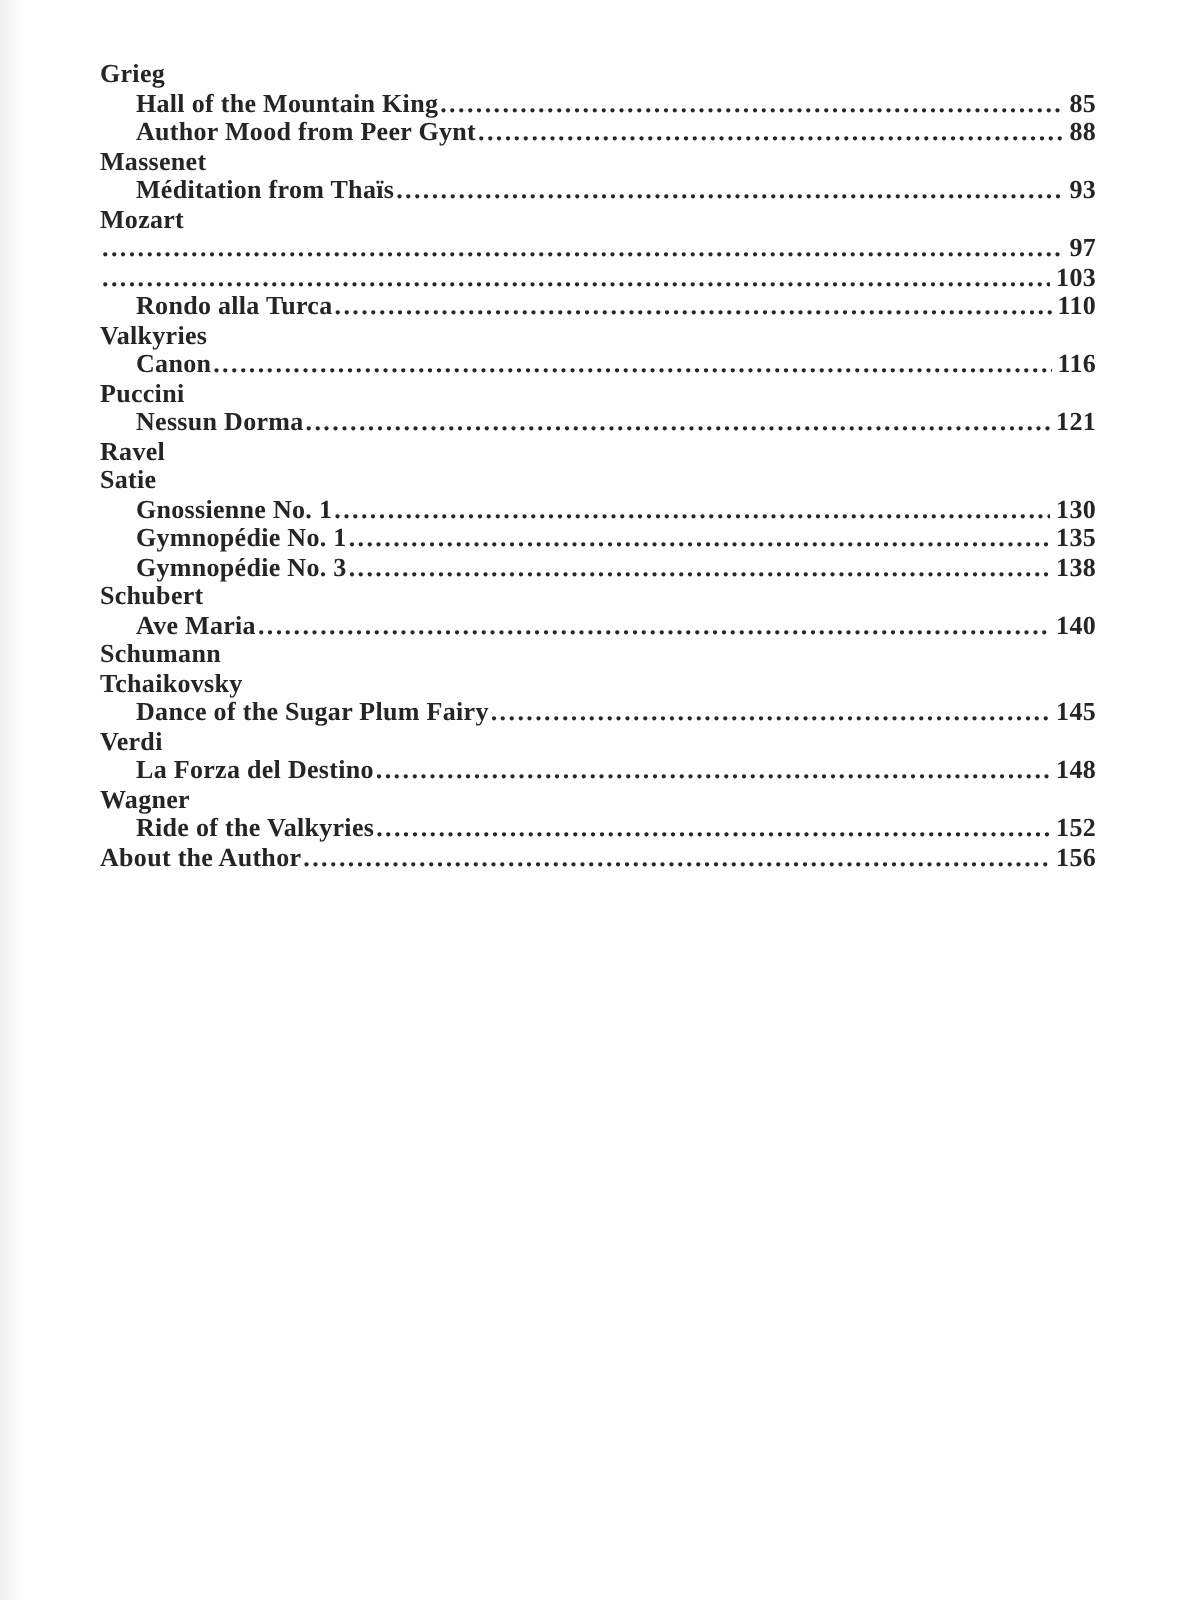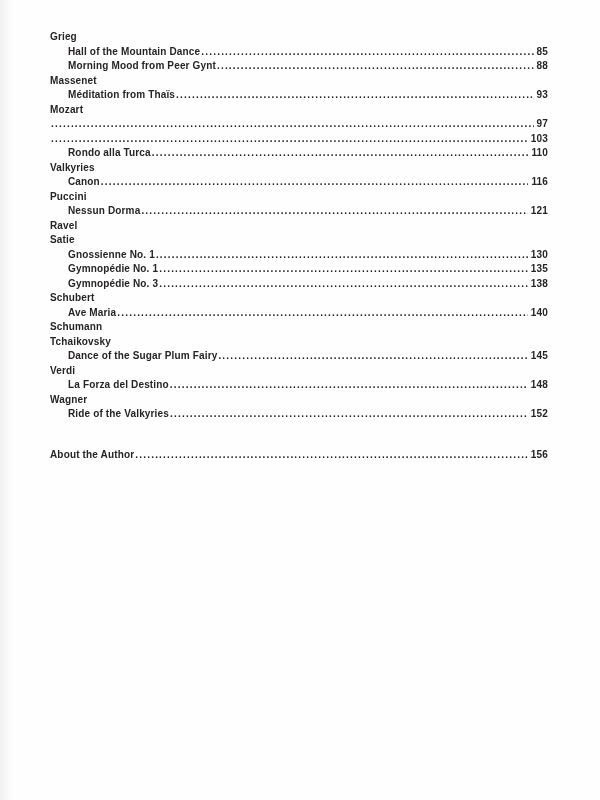--- a/index.html
+++ b/index.html
@@ -21,23 +21,24 @@
     width: 12px;
     background: linear-gradient(to right, rgba(120,120,120,0.10), rgba(120,120,120,0.0));
     pointer-events: none;
   }
   .toc {
     position: absolute;
     top: 30px;
     left: 50px;
     width: 498px; 
     color: #272425;
-    font-size: 10px;
+    font-size: 13px;
     font-weight: 700;
     letter-spacing: 0.15px;
+    font-family: Liberation Serif, serif;
   }
   .row {
     display: flex;
     align-items: baseline;
     line-height: 14.5px;
     white-space: nowrap;
   }
   .composer-row {
     line-height: 14.5px;
   }
@@ -52,37 +53,37 @@
     min-width: 10px;
   }
   .leader::after {
     content: "..................................................................................................................................................................................................";
   }
   .pagenum {
     flex: 0 0 auto;
     padding-left: 3px;
   }
   .about-row {
-    margin-top: 26px; 
+    margin-top: 0; 
   }
 </style>
 </head>
 <body>
 
 <div class="page">
   <div class="edge-shadow-left"></div>
   <div class="toc" id="toc">
       <div class="composer-row">Grieg</div>
       <div class="row piece-row">
-        <span class="title-cell">Hall of the Mountain Dance</span>
+        <span class="title-cell">Hall of the Mountain King</span>
         <span class="leader"></span>
         <span class="pagenum">85</span>
       </div>
       <div class="row piece-row">
-        <span class="title-cell">Morning Mood from Peer Gynt</span>
+        <span class="title-cell">Author Mood from Peer Gynt</span>
         <span class="leader"></span>
         <span class="pagenum">88</span>
       </div>
       <div class="composer-row">Massenet</div>
       <div class="row piece-row">
         <span class="title-cell">Méditation from Thaïs</span>
         <span class="leader"></span>
         <span class="pagenum">93</span>
       </div>
       <div class="composer-row">Mozart</div>

